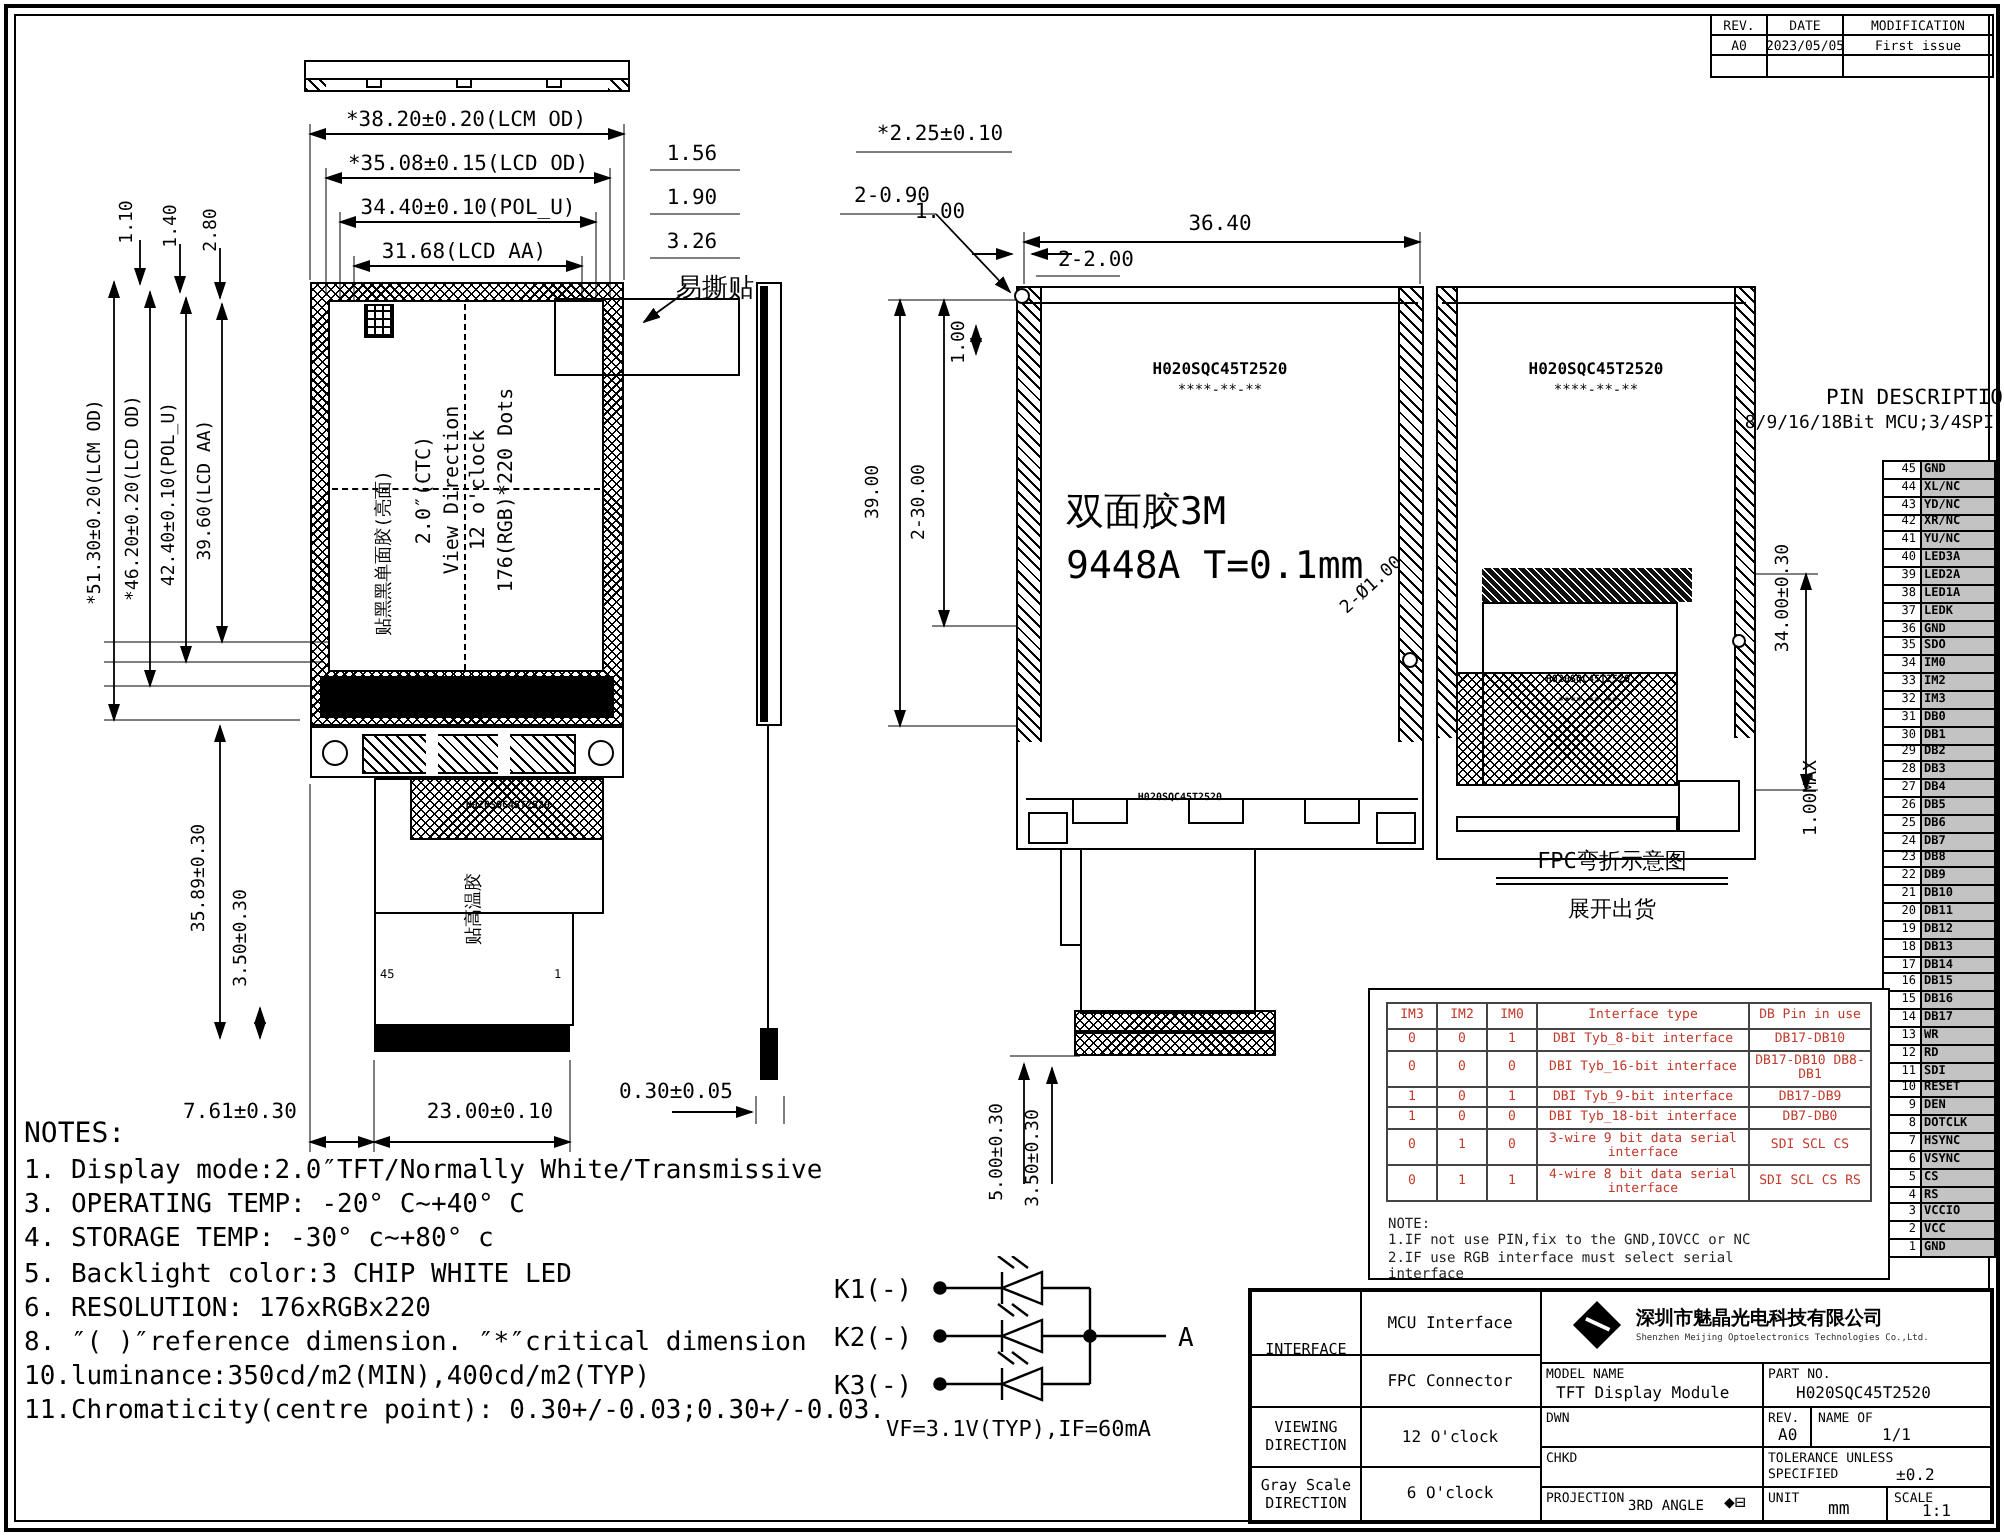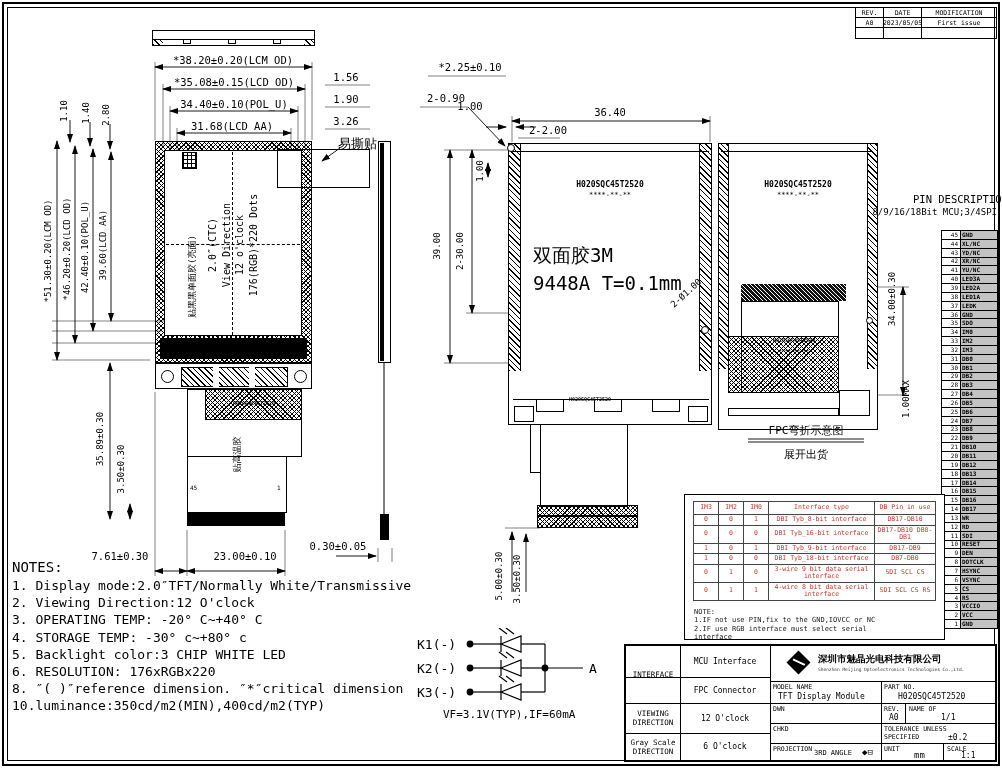--- a/index.html
+++ b/index.html
@@ -534,27 +534,27 @@
     <div>1.IF not use PIN,fix to the GND,IOVCC or NC</div>
         <div>2.IF use RGB interface must select serial</div>
         <div>interface</div>
       </div>
   </div>
 
   <div class="a" id="notes-title">NOTES:</div>
   <div class="a" id="notes-items">
 
   <div class="note-line">1. Display mode:2.0″TFT/Normally White/Transmissive</div>
-      <div class="note-line">2. Viewing Direction:12 O'clock</div>
       <div class="note-line">3. OPERATING TEMP: -20° C~+40° C</div>
       <div class="note-line">4. STORAGE TEMP: -30° c~+80° c</div>
       <div class="note-line">5. Backlight color:3 CHIP WHITE LED</div>
       <div class="note-line">6. RESOLUTION: 176xRGBx220</div>
       <div class="note-line">8. ″( )″reference dimension. ″*″critical dimension</div>
       <div class="note-line">10.luminance:350cd/m2(MIN),400cd/m2(TYP)</div>
+      <div class="note-line">11.Chromaticity(centre point): 0.30+/-0.03;0.30+/-0.03.</div>
     </div>
 
   <svg class="a" style="left:415px;top:628px" width="235" height="100">
     <g font-family="DejaVu Sans Mono,monospace" font-size="13" fill="#000">
       <text x="2" y="21">K1(-)</text>
       <text x="2" y="45">K2(-)</text>
       <text x="2" y="69">K3(-)</text>
       <text x="174" y="45">A</text>
       <text x="28" y="90" font-size="11">VF=3.1V(TYP),IF=60mA</text>
     </g>

